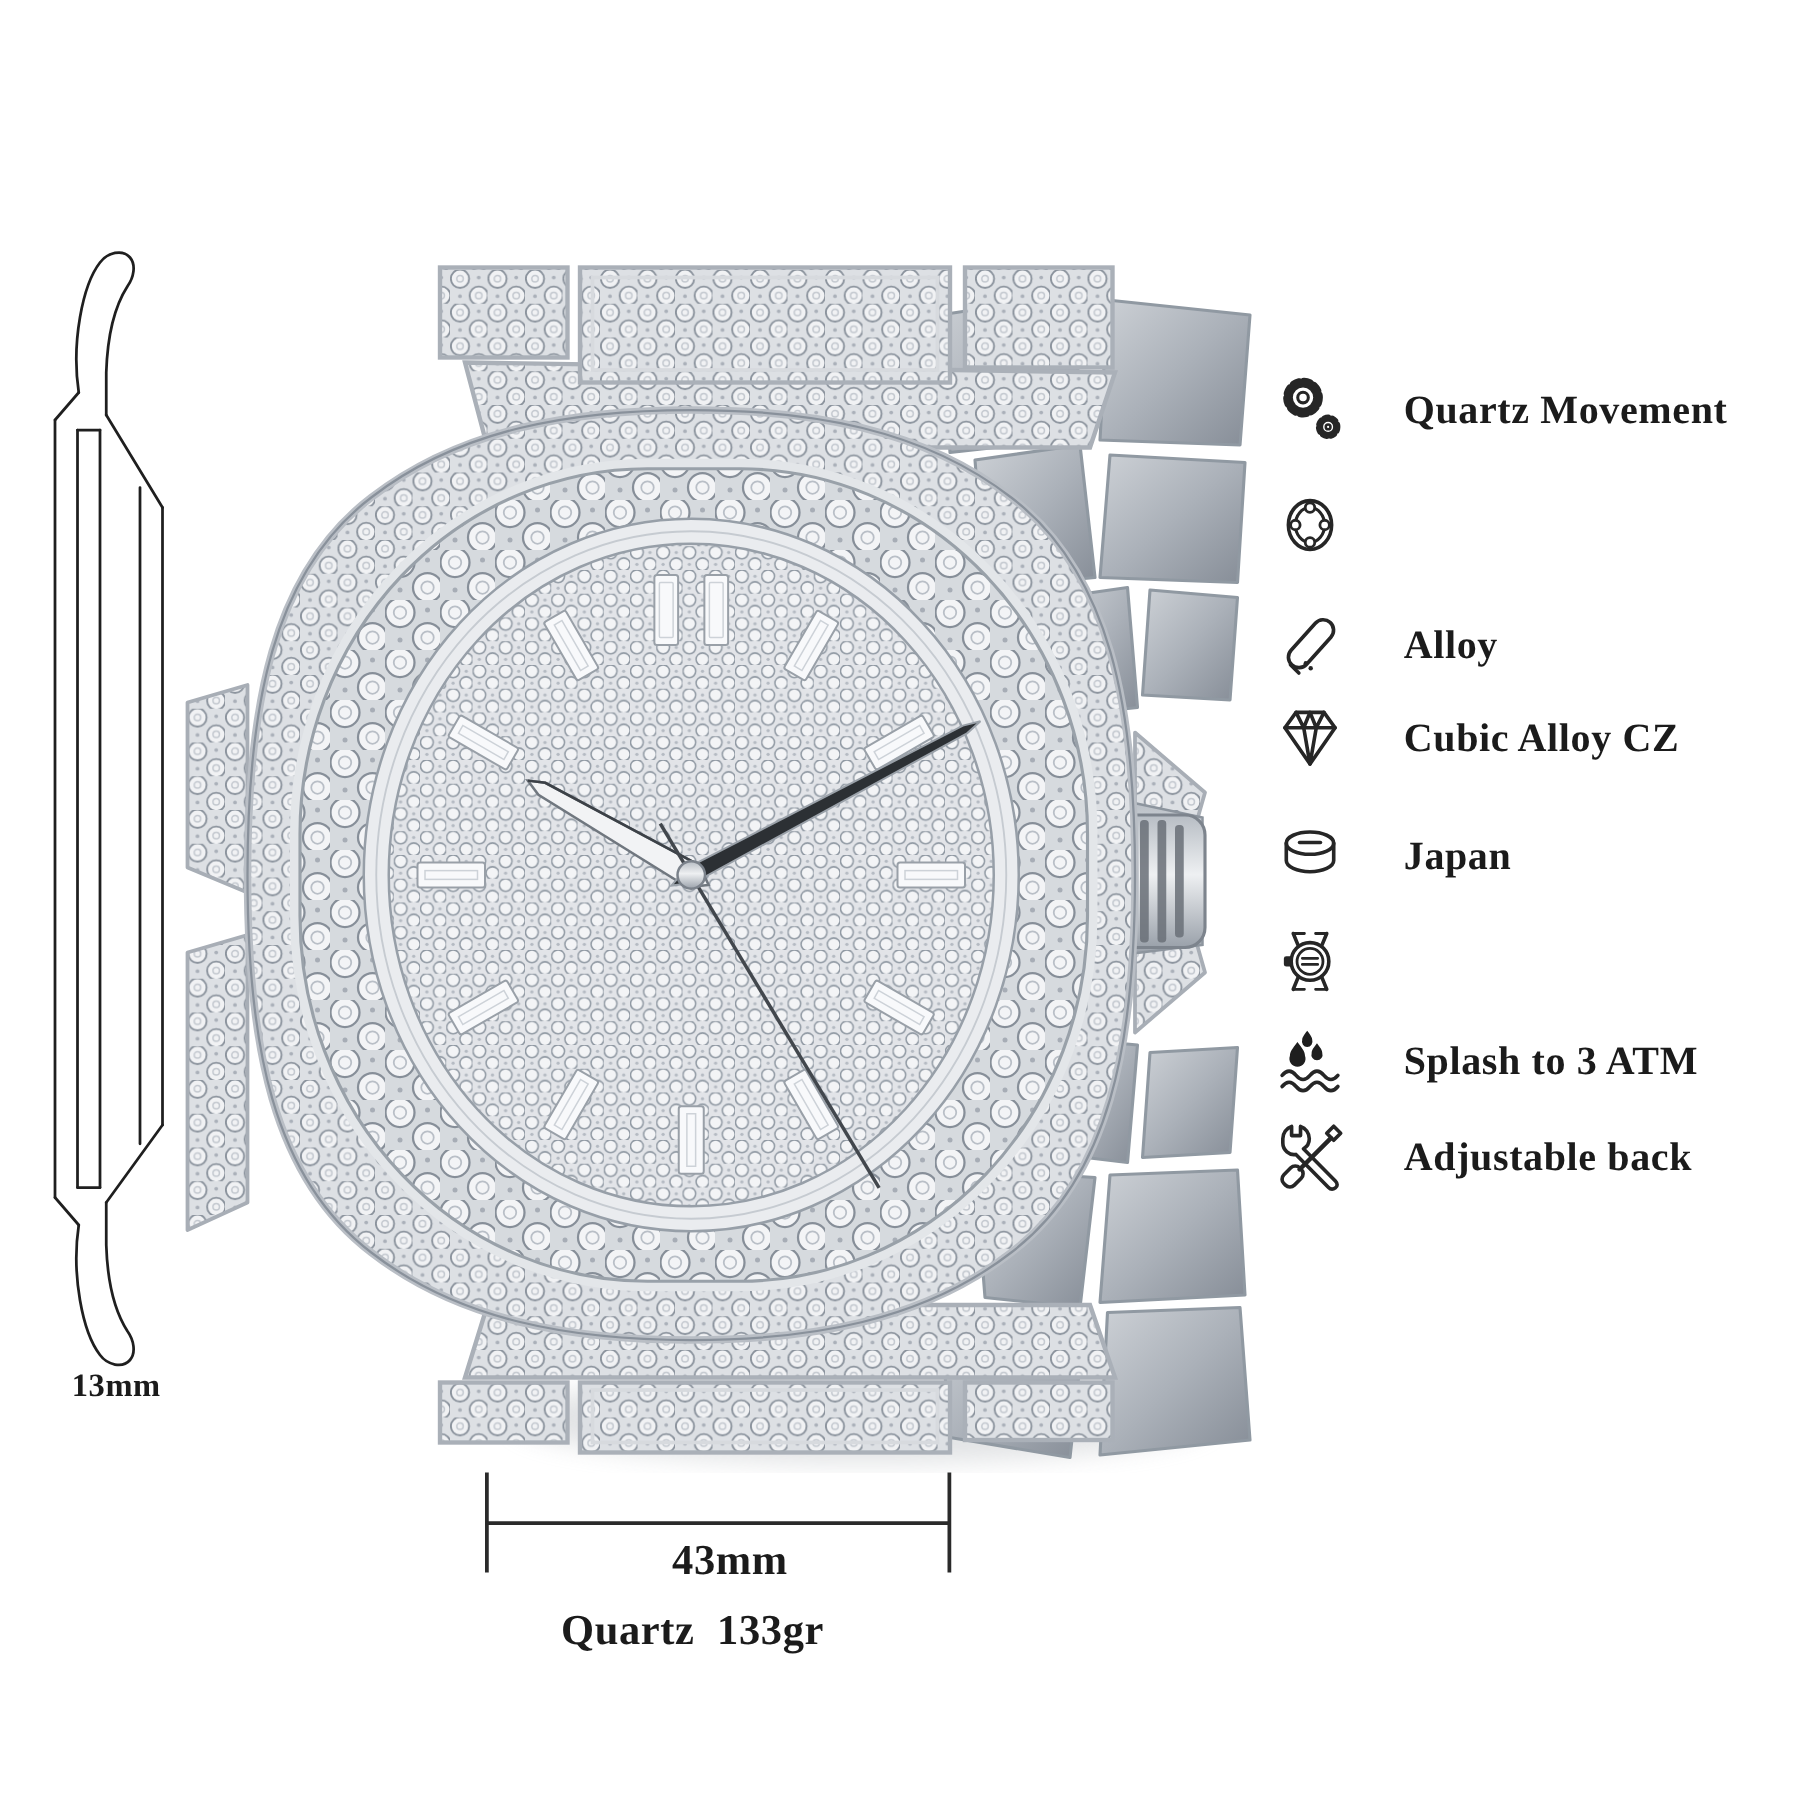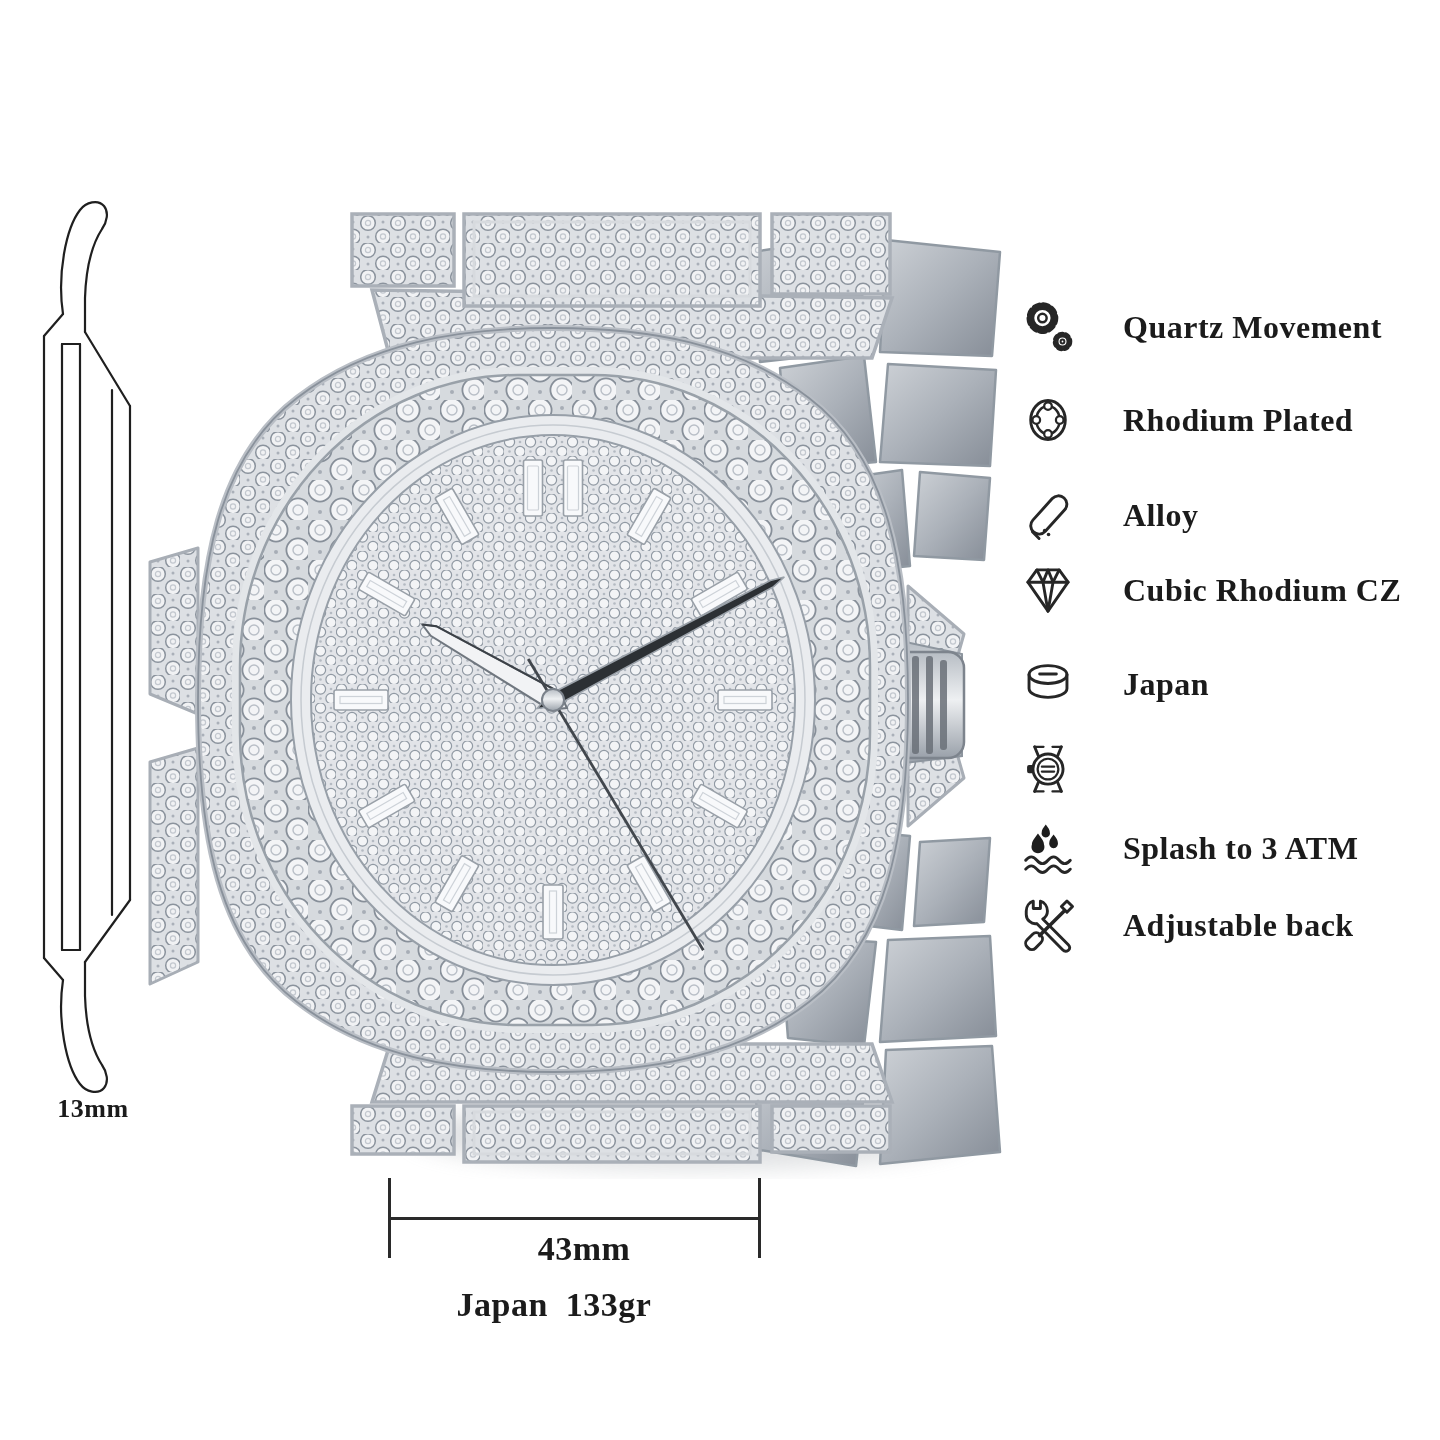--- a/index.html
+++ b/index.html
@@ -209,21 +209,21 @@
     </g>
     <circle cx="553" cy="700" r="11" fill="url(#gradSteel)" stroke="#7b828b" stroke-width="2"></circle>
   </g>
 </svg>
 
 <div id="thickness-label" class="abs dim-label">13mm</div>
 <div id="dim-tick-left" class="abs dim-tick"></div>
 <div id="dim-tick-right" class="abs dim-tick"></div>
 <div class="abs dim-line"></div>
 <div id="width-label" class="abs dim-label">43mm</div>
-<div id="weight-label" class="abs dim-label">Japan  133gr</div>
+<div id="weight-label" class="abs dim-label">Quartz  133gr</div>
 
 <div>
 
   <div class="spec-row" style="top:292px">
     <span class="spec-icon">
       <svg viewBox="0 0 52 52">
           <g class="ic">
         <circle cx="21" cy="18" r="11.5" stroke-width="5.5" stroke-dasharray="4.2 3.6"></circle>
         <circle cx="21" cy="18" r="8.5" stroke-width="2.4"></circle>
         <circle cx="21" cy="18" r="3.8" stroke-width="2.2"></circle>
@@ -242,21 +242,20 @@
           <g class="ic">
         <ellipse cx="26" cy="26" rx="15.5" ry="17.5"></ellipse>
         <ellipse cx="26" cy="26" rx="10.5" ry="12.5" stroke-width="2.2"></ellipse>
         <circle cx="26" cy="13.5" r="3.4" fill="#ffffff" stroke-width="2"></circle>
         <circle cx="26" cy="38.5" r="3.4" fill="#ffffff" stroke-width="2"></circle>
         <circle cx="15.5" cy="26" r="3.4" fill="#ffffff" stroke-width="2"></circle>
         <circle cx="36.5" cy="26" r="3.4" fill="#ffffff" stroke-width="2"></circle>
       </g>
         </svg>
     </span>
-    <span class="spec-label">Rhodium Plated</span>
   </div>
 
   <div class="spec-row" style="top:480px">
     <span class="spec-icon">
       <svg viewBox="0 0 52 52">
           <g class="ic">
         <g transform="rotate(42 26 26)">
               <rect x="19" y="5" width="15" height="41" rx="7.5"></rect>
             </g>
         <path d="M 12,41 L 18,47"></path>
@@ -272,21 +271,21 @@
     <span class="spec-icon">
       <svg viewBox="0 0 52 52">
           <g class="ic" stroke-width="2.2">
         <path d="M 8,19 L 16,8 L 36,8 L 44,19 L 26,45 Z"></path>
         <path d="M 8,19 L 44,19"></path>
         <path d="M 16,8 L 21.5,19 L 26,8 L 30.5,19 L 36,8"></path>
         <path d="M 21.5,19 L 26,45 L 30.5,19"></path>
       </g>
         </svg>
     </span>
-    <span class="spec-label">Cubic Rhodium CZ</span>
+    <span class="spec-label">Cubic Alloy CZ</span>
   </div>
 
   <div class="spec-row" style="top:649px">
     <span class="spec-icon">
       <svg viewBox="0 0 52 52">
           <g class="ic" stroke-width="3">
         <ellipse cx="26" cy="17.5" rx="17" ry="8"></ellipse>
         <path d="M 9,17.5 L 9,30 A 17,8 0 0 0 43,30 L 43,17.5"></path>
         <path d="M 18.5,17 L 33.5,17"></path>
       </g>

